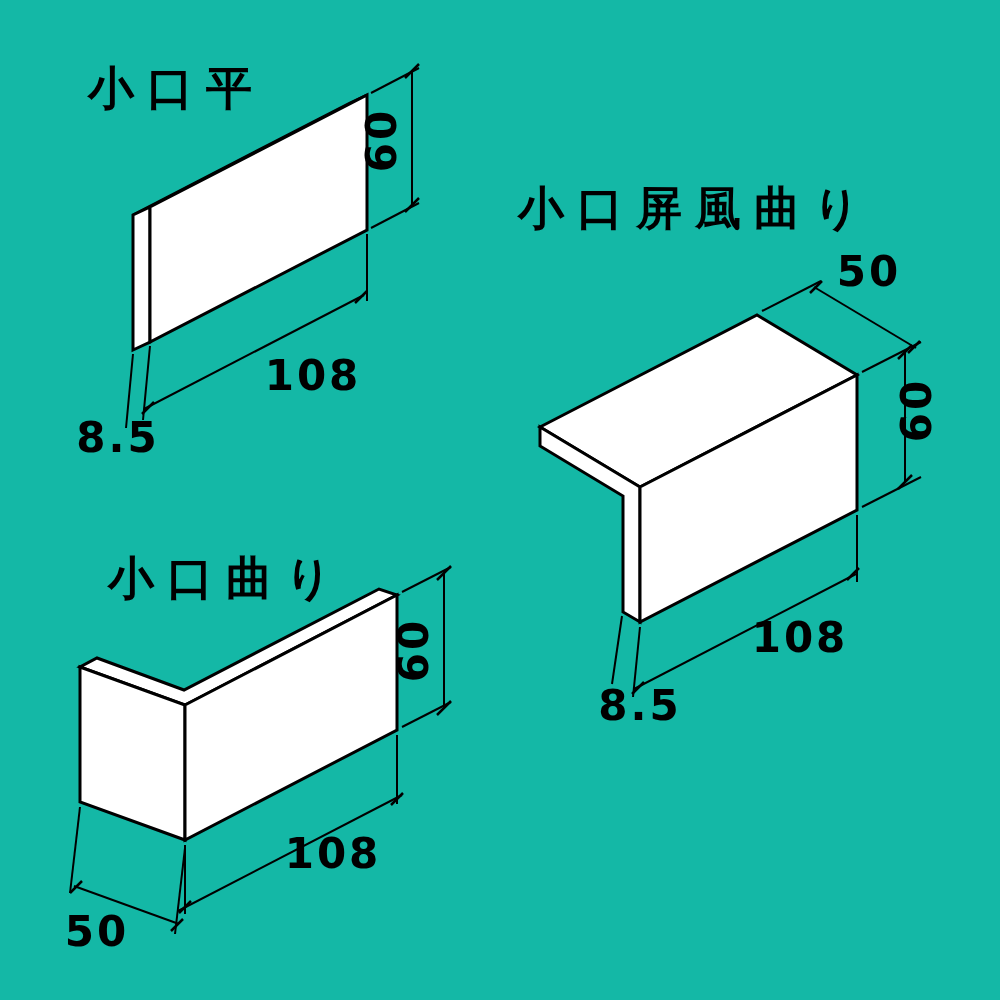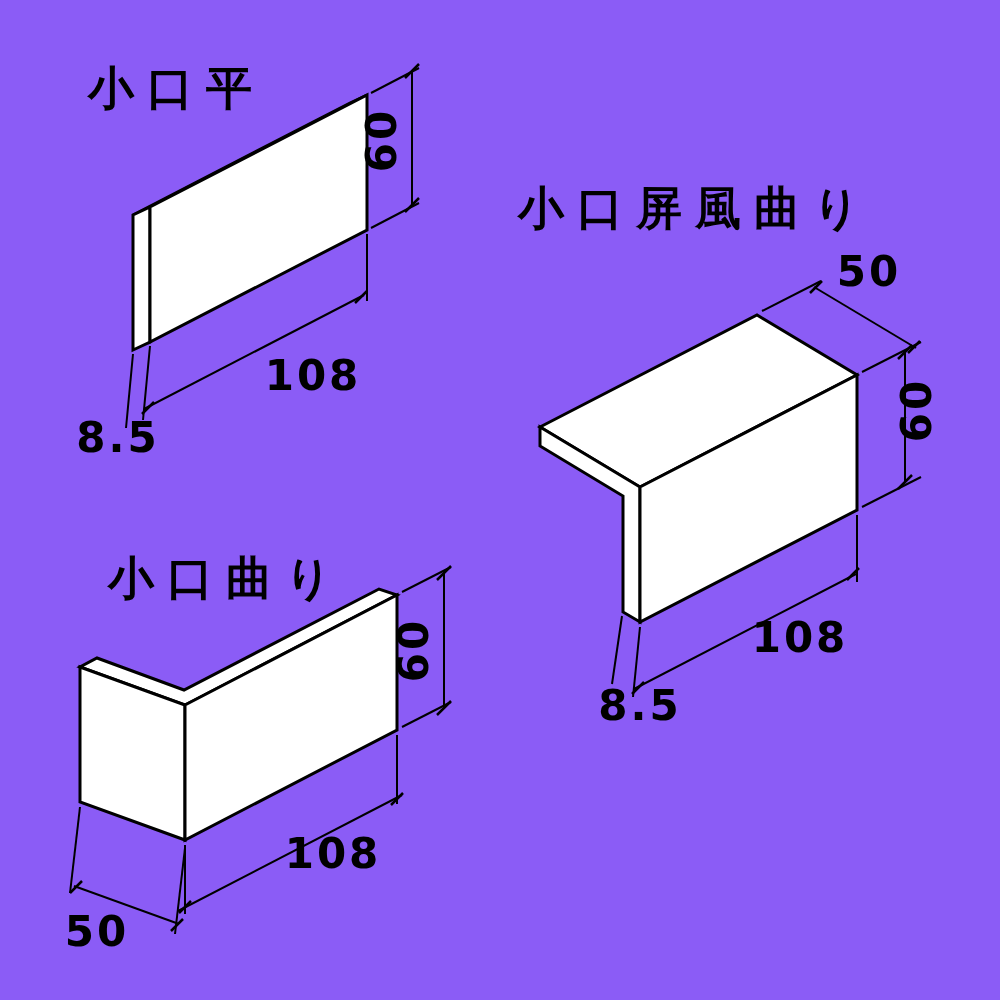--- a/index.html
+++ b/index.html
@@ -1,16 +1,16 @@
 <!DOCTYPE html>
 <html><head>
 <meta charset="utf-8">
 <style>
   html,body{margin:0;padding:0;background:#ffffff;}
-  .canvas{width:1000px;height:1000px;background:#8b5cf6;position:relative;overflow:hidden;}
+  .canvas{width:1000px;height:1000px;background:#14b8a6;position:relative;overflow:hidden;}
   svg{display:block;}
   text{fill:#000000;font-family:"DejaVu Sans","Liberation Sans",sans-serif;font-weight:600;}
   .ttl{font-size:46px;letter-spacing:13px;}
   .num{font-size:42px;letter-spacing:3px;}
   .outline{fill:#ffffff;stroke:#000000;stroke-width:3;stroke-linejoin:miter;}
   .dim{fill:none;stroke:#000000;stroke-width:2;}
   .tick{stroke:#000000;stroke-width:2.5;}
 </style>
 </head>
 <body>

